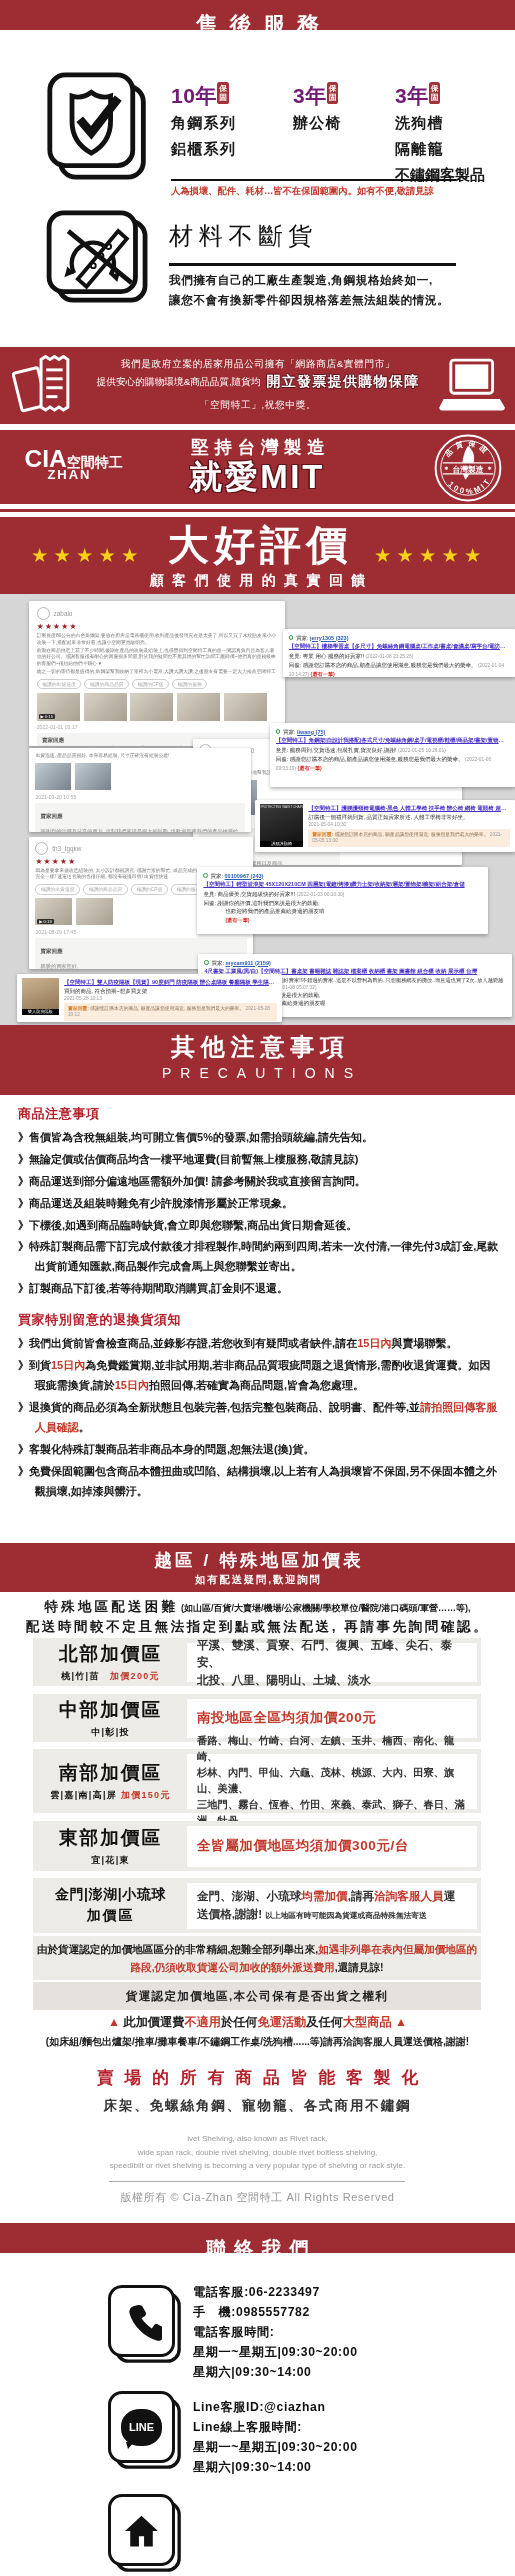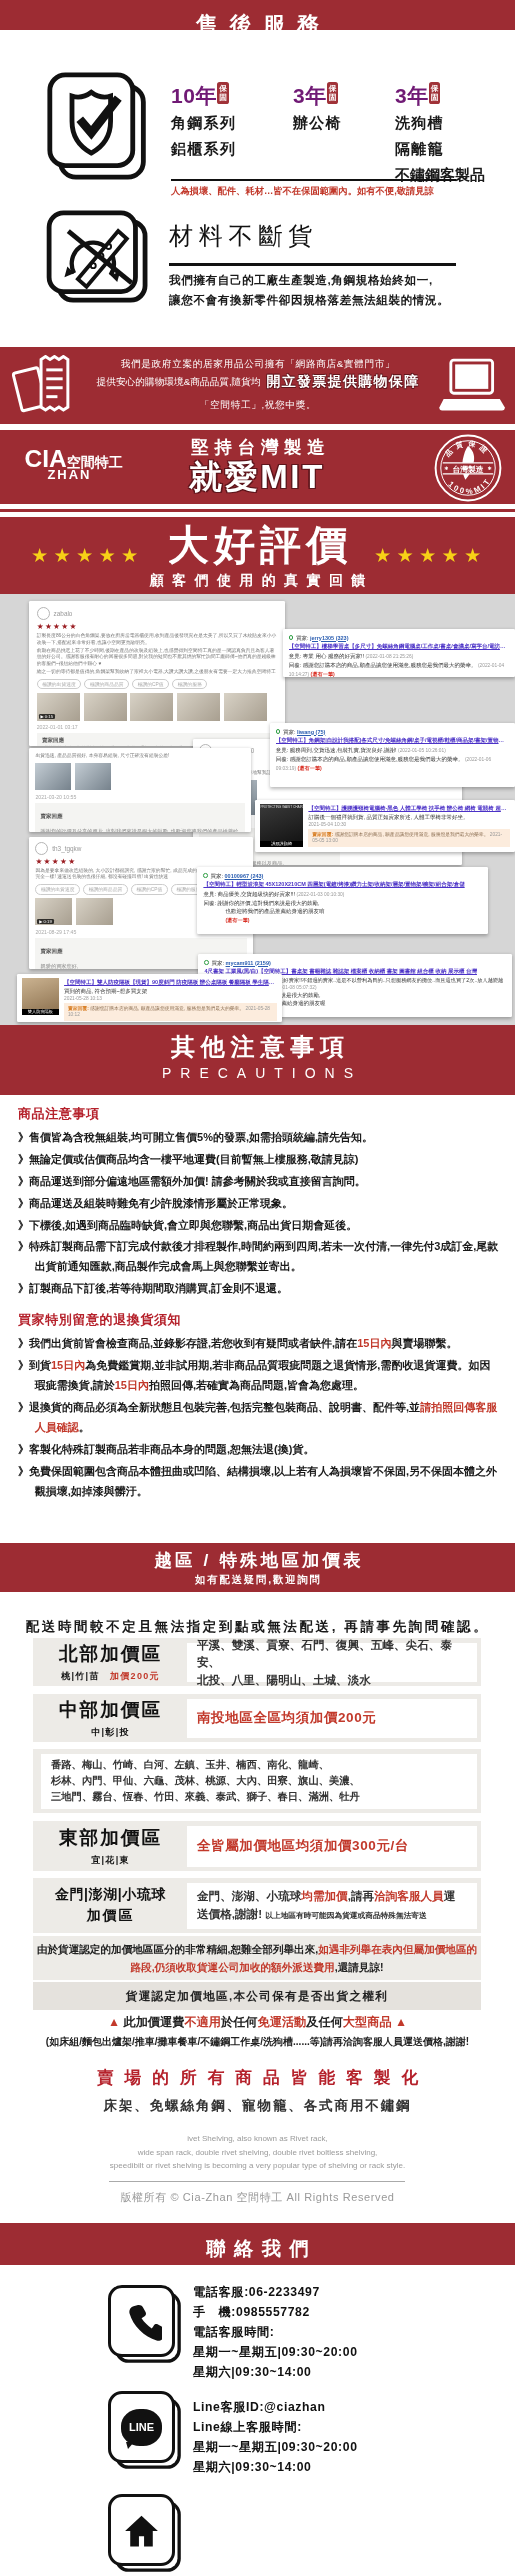--- a/index.html
+++ b/index.html
@@ -385,20 +385,24 @@
     <div><span>》到貨</span><span class="redtxt">15日內</span><span>為免費鑑賞期,並非試用期,若非商品品質瑕疵問題之退貨情形,需酌收退貨運費。如因瑕疵需換貨,請於</span><span class="redtxt">15日內</span><span>拍照回傳,若確實為商品問題,皆會為您處理。</span></div>
     <div><span>》退換貨的商品必須為全新狀態且包裝完善,包括完整包裝商品、說明書、配件等,並</span><span class="redtxt">請拍照回傳客服人員確認</span><span>。</span></div>
     <div>》客製化特殊訂製商品若非商品本身的問題,恕無法退(換)貨。</div>
     <div>》免費保固範圍包含商品本體扭曲或凹陷、結構損壞,以上若有人為損壞皆不保固,另不保固本體之外觀損壞,如掉漆與髒汙。</div>
   </div>
 
   <div class="abs band" style="left:0;top:1543px;width:515px;height:49px">
     <div class="abs wt ctr" style="left:0;top:5.2px;width:515px;font-size:17.4px;font-weight:bold;letter-spacing:3.2px;text-indent:3.2px">越區 / 特殊地區加價表</div>
     <div class="abs wt ctr" style="left:0;top:30px;width:515px;font-size:10.3px;font-weight:bold;letter-spacing:1.9px;text-indent:1.9px">如有配送疑問,歡迎詢問</div>
   </div>
+  <div class="abs ctr" style="left:0;top:1598px;width:515px;font-weight:bold;color:#1a1a1a">
+    <span style="font-size:13.5px;letter-spacing:3.2px">特殊地區配送困難</span>
+    <span style="font-size:9px">(如山區/百貨/大賣場/機場/公家機關/學校單位/醫院/港口碼頭/軍營……等),</span>
+  </div>
   <div class="abs ctr" style="left:0;top:1618px;width:515px;font-size:13.5px;font-weight:bold;letter-spacing:2.6px;color:#1a1a1a">配送時間較不定且無法指定到點或無法配送, 再請事先詢問確認。</div>
 
   <div class="rrow" style="left:33px;top:1638px;width:448px;height:48px">
     <div class="rleft">
       <div class="rname">北部加價區</div>
       <div class="rsub"><span>桃|竹|苗</span>　<span class="fee">加價200元</span></div>
     </div>
     <div class="rright">
       <div class="towns" style="font-size:11.6px">平溪、雙溪、貢寮、石門、復興、五峰、尖石、泰安、
 北投、八里、陽明山、土城、淡水</div>
@@ -407,20 +411,24 @@
   <div class="rrow" style="left:33px;top:1694px;width:448px;height:48px">
     <div class="rleft">
       <div class="rname">中部加價區</div>
       <div class="rsub">中|彰|投</div>
     </div>
     <div class="rright">
       <div class="rhl">南投地區全區均須加價200元</div>
     </div>
   </div>
   <div class="rrow" style="left:33px;top:1749px;width:448px;height:64px">
+    <div class="rleft">
+      <div class="rname">南部加價區</div>
+      <div class="rsub"><span>雲|嘉|南|高|屏</span> <span class="fee">加價150元</span></div>
+    </div>
     <div class="rright">
       <div class="towns" style="font-size:10.3px;line-height:16px">番路、梅山、竹崎、白河、左鎮、玉井、楠西、南化、龍崎、
 杉林、內門、甲仙、六龜、茂林、桃源、大內、田寮、旗山、美濃、
 三地門、霧台、恆春、竹田、來義、泰武、獅子、春日、滿洲、牡丹</div>
     </div>
   </div>
   <div class="rrow" style="left:33px;top:1821px;width:448px;height:50px">
     <div class="rleft">
       <div class="rname">東部加價區</div>
       <div class="rsub">宜|花|東</div>
@@ -455,21 +463,21 @@
   <div class="abs ctr" style="left:0;top:2066px;width:515px;font-size:16.7px;font-weight:bold;color:#b5212b;letter-spacing:11px;text-indent:11px">賣場的所有商品皆能客製化</div>
   <div class="abs ctr" style="left:0;top:2097px;width:515px;font-size:13.5px;font-weight:bold;color:#333;letter-spacing:1.9px">床架、免螺絲角鋼、寵物籠、各式商用不鏽鋼</div>
   <div class="abs ctr" style="left:0;top:2132px;width:515px;font-size:8px;color:#9a9a9a;line-height:13.5px">
     <div>ivet Shelving, also known as Rivet rack,</div>
     <div>wide span rack, double rivet shelving, double rivet boltless shelving,</div>
     <div>speedibilt or rivet shelving is becoming a very popular type of shelving or rack style.</div>
   </div>
   <div class="abs" style="left:109px;top:2181px;width:296px;height:1.3px;background:#aaa"></div>
   <div class="abs ctr" style="left:0;top:2190px;width:515px;font-size:11px;color:#999;letter-spacing:0.6px">版權所有 © Cia-Zhan 空間特工 All Rights Reserved</div>
 
-  <div class="abs band" style="left:0;top:2223px;width:515px;height:42px">
+  <div class="abs band" style="left:0;top:2223px;width:515px;height:30px">
     <div class="abs wt ctr" style="left:0;top:11.6px;width:515px;font-size:19.3px;font-weight:bold;letter-spacing:8.4px;text-indent:8.4px">聯絡我們</div>
   </div>
 
   <div class="cicon" style="left:108px;top:2285px">
     <svg width="40" height="40" viewBox="0 0 90 90">
       <path d="M26 12 c-7 2 -11 9 -9 16 c4 14 12 27 23 38 s24 19 38 23 c7 2 14 -2 16 -9 l3 -10 c1 -4 -1 -9 -5 -11 l-11 -6 c-4 -2 -8 -1 -10 3 l-4 6 c-9 -6 -17 -14 -23 -23 l6 -4 c4 -2 5 -6 3 -10 l-6 -11 c-2 -4 -7 -6 -11 -5 z" fill="#111"></path>
     </svg>
   </div>
   <div class="flines" style="left:193px;top:2282px">
     <div>電話客服:06-2233497</div>

